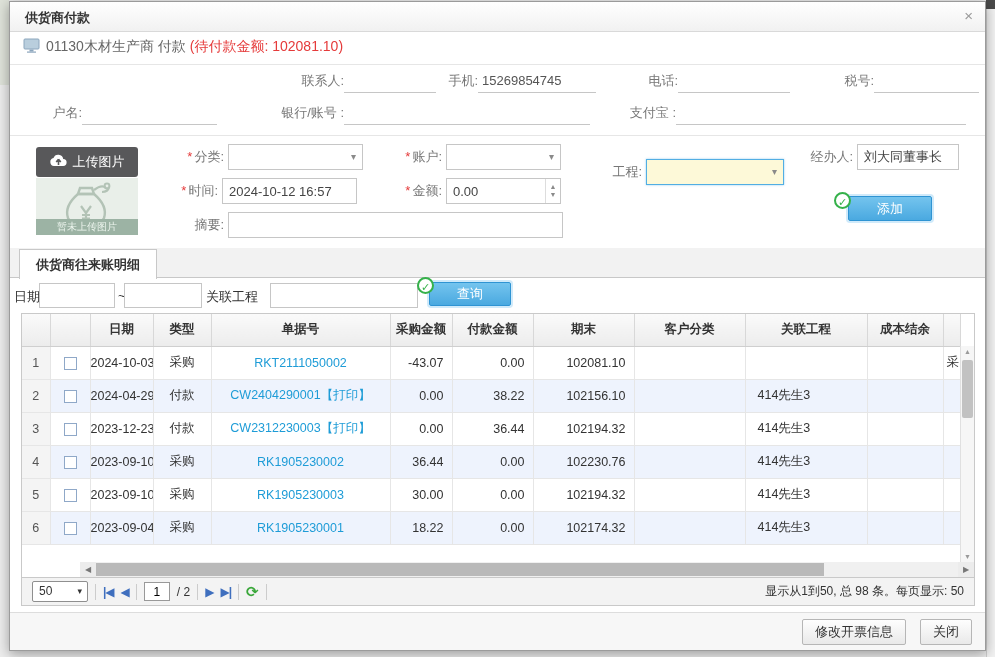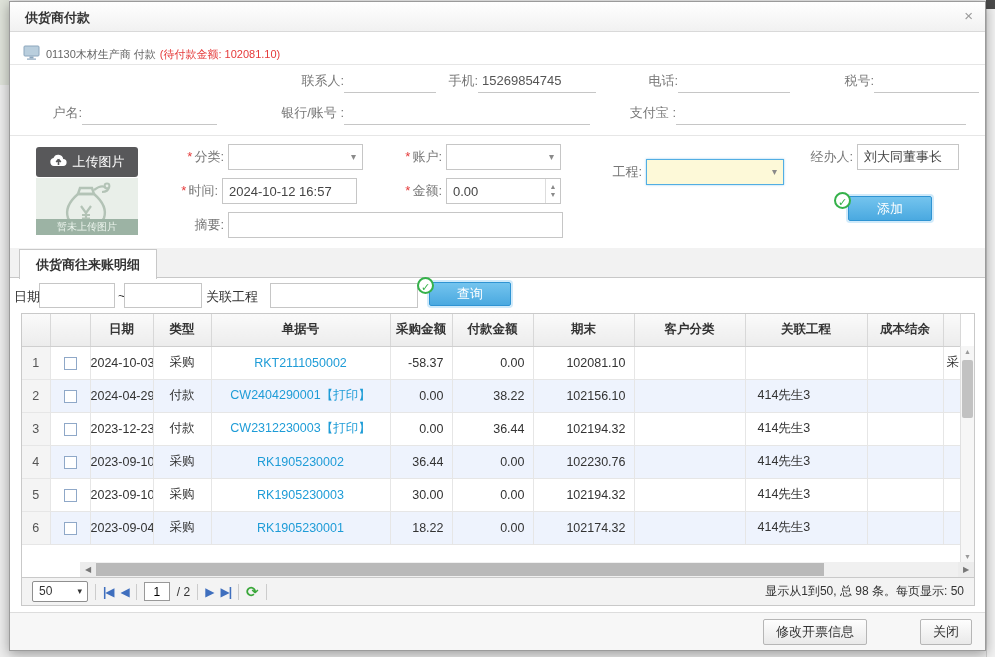--- a/index.html
+++ b/index.html
@@ -15,21 +15,21 @@
   .bg-right .dark { position:absolute; right:0; top:0; width:9px; height:9px; background:#4a4a4a; }
 
   .dialog { position:absolute; left:9px; top:1px; width:977px; height:650px; background:#fff;
             border:1px solid #9b9b9b; box-shadow:0 3px 12px rgba(0,0,0,.35); }
 
   .titlebar { position:absolute; left:0; top:0; width:100%; height:30px;
               background:linear-gradient(#ffffff,#f1f1f1); border-bottom:1px solid #d9d9d9; }
   .titlebar .t { position:absolute; left:15px; top:7px; font-size:13px; font-weight:bold; color:#333; }
   .close-x { position:absolute; right:12px; top:6px; font-size:15px; color:#9a9a9a; cursor:pointer; line-height:16px; }
 
-  .suppline { position:absolute; left:13px; top:36px; height:24px; display:flex; align-items:flex-end; font-size:11px; color:#666; }
+  .suppline { position:absolute; left:13px; top:36px; height:24px; display:flex; align-items:flex-start; font-size:14px; color:#666; }
   .mon-icon { margin-right:6px; display:inline-block; }
   .supp-red { color:#e53a3a; margin-left:4px; }
   .hr { position:absolute; left:0; right:0; border-bottom:1px solid #e6e6e6; }
 
   .fg { position:absolute; display:flex; align-items:center; height:26px; }
   .fg .lb { font-size:13px; color:#777; text-align:right; white-space:nowrap; }
   .u { border:none; border-bottom:1px solid #c6c6c6; height:24px; font-size:13px; color:#555;
        padding:0 4px; background:transparent; font-family:inherit; outline:none; }
 
   .upl-btn { position:absolute; left:26px; top:145px; width:102px; height:30px; background:#58585a; color:#fff;
@@ -95,21 +95,21 @@
   .pgsel { width:56px; height:21px; border:1px solid #8f8f8f; border-radius:2px; background:#fff; position:relative; font-size:12px; padding:2px 0 0 6px; cursor:pointer; }
   .pgsel .arr { position:absolute; right:5px; top:4px; font-size:9px; color:#333; }
   .pgbtn { color:#3f6fbe; font-size:12px; font-weight:bold; cursor:pointer; letter-spacing:-1px; }
   .pginput { width:26px; height:19px; border:1px solid #999; text-align:center; font-size:12px; font-family:inherit; outline:none; }
   .refresh { color:#3aa73a; font-size:15px; font-weight:bold; cursor:pointer; }
   .pgsummary { margin-left:auto; }
 
   .footer { position:absolute; left:0; right:0; bottom:0; height:38px; background:#f7f7f7; border-top:1px solid #ddd;
             display:flex; align-items:center; justify-content:flex-end; gap:14px; padding-right:13px; }
   .fbtn { height:26px; padding:0 12px; background:linear-gradient(#fefefe,#e9e9e9); border:1px solid #b6b6b6;
-          border-radius:2px; font-size:13px; color:#333; cursor:pointer; font-family:inherit;margin-left:39px; }
+          border-radius:2px; font-size:13px; color:#333; cursor:pointer; font-family:inherit; }
 </style>
 </head>
 <body>
 
 <div class="screen">
   <div class="bg-left">
       <div class="b1"></div>
       <div class="b2"></div>
       <div class="b3"></div>
     </div>
@@ -283,21 +283,21 @@
               <th></th>
             </tr>
           </thead>
           <tbody>
   <tr>
     <td class="c-idx">1</td>
     <td><span class="cb"></span></td>
     <td>2024-10-03</td>
     <td>采购</td>
     <td><a class="doclink">RKT2111050002</a></td>
-    <td class="c-num">-58.37</td>
+    <td class="c-num">-43.07</td>
     <td class="c-num">0.00</td>
     <td class="c-num">102081.10</td>
     <td></td>
     <td class="c-proj"></td>
     <td></td>
     <td class="c-extra">采</td>
   </tr>
 
   <tr class="alt">
     <td class="c-idx">2</td>

